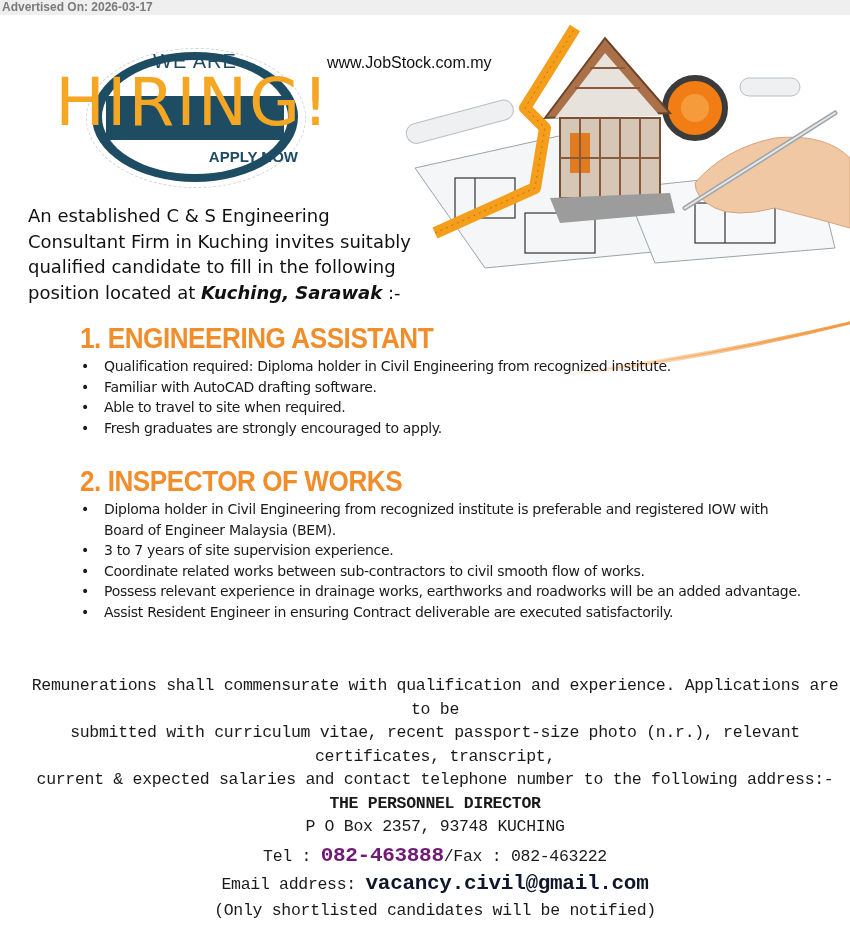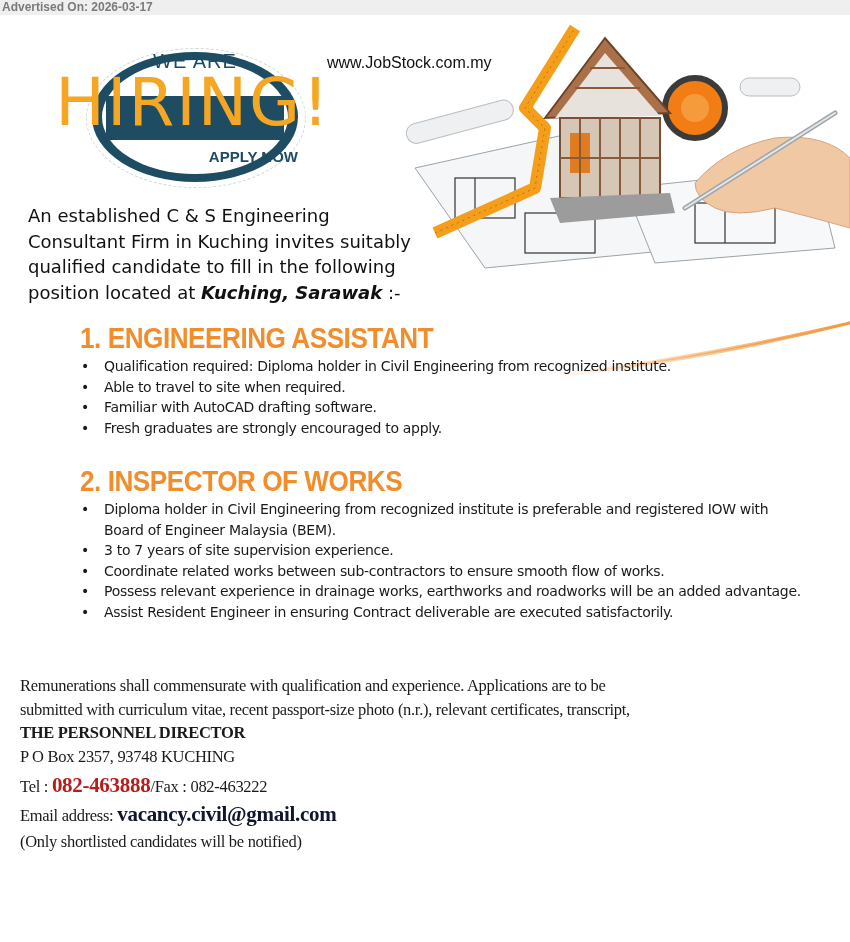--- a/index.html
+++ b/index.html
@@ -48,27 +48,27 @@
   .pos2-title { top: 465px; }
 
   ul.req { position: absolute; left: 80px; margin: 0; padding: 0 0 0 24px; list-style: none;
            font-size: 14px; line-height: 20.5px; color: #1a1a1a;
            font-family: "DejaVu Sans", sans-serif; letter-spacing: -0.3px; }
   ul.req li { position: relative; }
   ul.req li::before { content: "\2022"; position: absolute; left: -23px; top: 0; font-size: 14px; }
   .req1 { top: 356px; }
   .req2 { top: 499px; }
 
-  .footer { position: absolute; left: 20px; top: 674px; width: 830px; text-align: left;
-            font-size: 16.5px; color: #1a1a1a; font-family: Liberation Serif, serif;
+  .footer { position: absolute; left: 20px; top: 674px; width: 830px; text-align: center;
+            font-size: 16.5px; color: #1a1a1a; font-family: Liberation Mono, monospace;
             letter-spacing: -0.3px; }
   .footer p { margin: 0; line-height: 23.5px; }
   .footer .director { font-weight: bold; margin-top: 0; }
   .footer .tel-line { margin-top: 4px; line-height: 26px; }
-  .footer .tel-num { font-size: 21px; font-weight: bold; color: #b91c1c; }
+  .footer .tel-num { font-size: 21px; font-weight: bold; color: #701a75; }
   .footer .email-line { line-height: 28px; }
   .footer .email { font-size: 21px; font-weight: bold; color: #0f172a; }
 </style>
 </head>
 <body>
 
 <div class="topbar">
   <span class="adv">Advertised On: 2026-03-17</span>
 </div>
 
@@ -135,37 +135,38 @@
       <stop offset="0" stop-color="#f18d2b" stop-opacity="0"></stop>
       <stop offset="1" stop-color="#f18d2b" stop-opacity="0.9"></stop>
     </linearGradient>
   </defs>
   <path d="M10 58 Q150 45 310 5 Q160 40 10 58 Z" fill="url(#sw)" stroke="url(#sw)" stroke-width="3"></path>
 </svg>
 
 <div class="pos-title pos1-title">1. ENGINEERING ASSISTANT</div>
 <ul class="req req1">
   <li>Qualification required: Diploma holder in Civil Engineering from recognized institute.</li>
+  <li>Familiar with AutoCAD drafting software.</li>
   <li>Able to travel to site when required.</li>
-  <li>Familiar with AutoCAD drafting software.</li>
   <li>Fresh graduates are strongly encouraged to apply.</li>
 </ul>
 
 <div class="pos-title pos2-title">2. INSPECTOR OF WORKS</div>
 <ul class="req req2" style="width:680px;">
   <li>Diploma holder in Civil Engineering from recognized institute is preferable and registered IOW with Board of Engineer Malaysia (BEM).</li>
   <li>3 to 7 years of site supervision experience.</li>
-  <li>Coordinate related works between sub-contractors to ensure smooth flow of works.</li>
+  <li>Coordinate related works between sub-contractors to civil smooth flow of works.</li>
   <li style="white-space:nowrap;">Possess relevant experience in drainage works, earthworks and roadworks will be an added advantage.</li>
   <li>Assist Resident Engineer in ensuring Contract deliverable are executed satisfactorily.</li>
 </ul>
 
 <div class="footer">
   <p>Remunerations shall commensurate with qualification and experience. Applications are to be</p>
   <p>submitted with curriculum vitae, recent passport-size photo (n.r.), relevant certificates, transcript,</p>
+  <p>current &amp; expected salaries and contact telephone number to the following address:-</p>
   <p class="director">THE PERSONNEL DIRECTOR</p>
   <p>P O Box 2357, 93748 KUCHING</p>
   <p class="tel-line">
     <span>Tel : </span><span class="tel-num">082-463888</span><span>/Fax : </span><span>082-463222</span>
   </p>
   <p class="email-line">
     <span>Email address: </span><span class="email">vacancy.civil@gmail.com</span>
   </p>
   <p>(Only shortlisted candidates will be notified)</p>
 </div>

